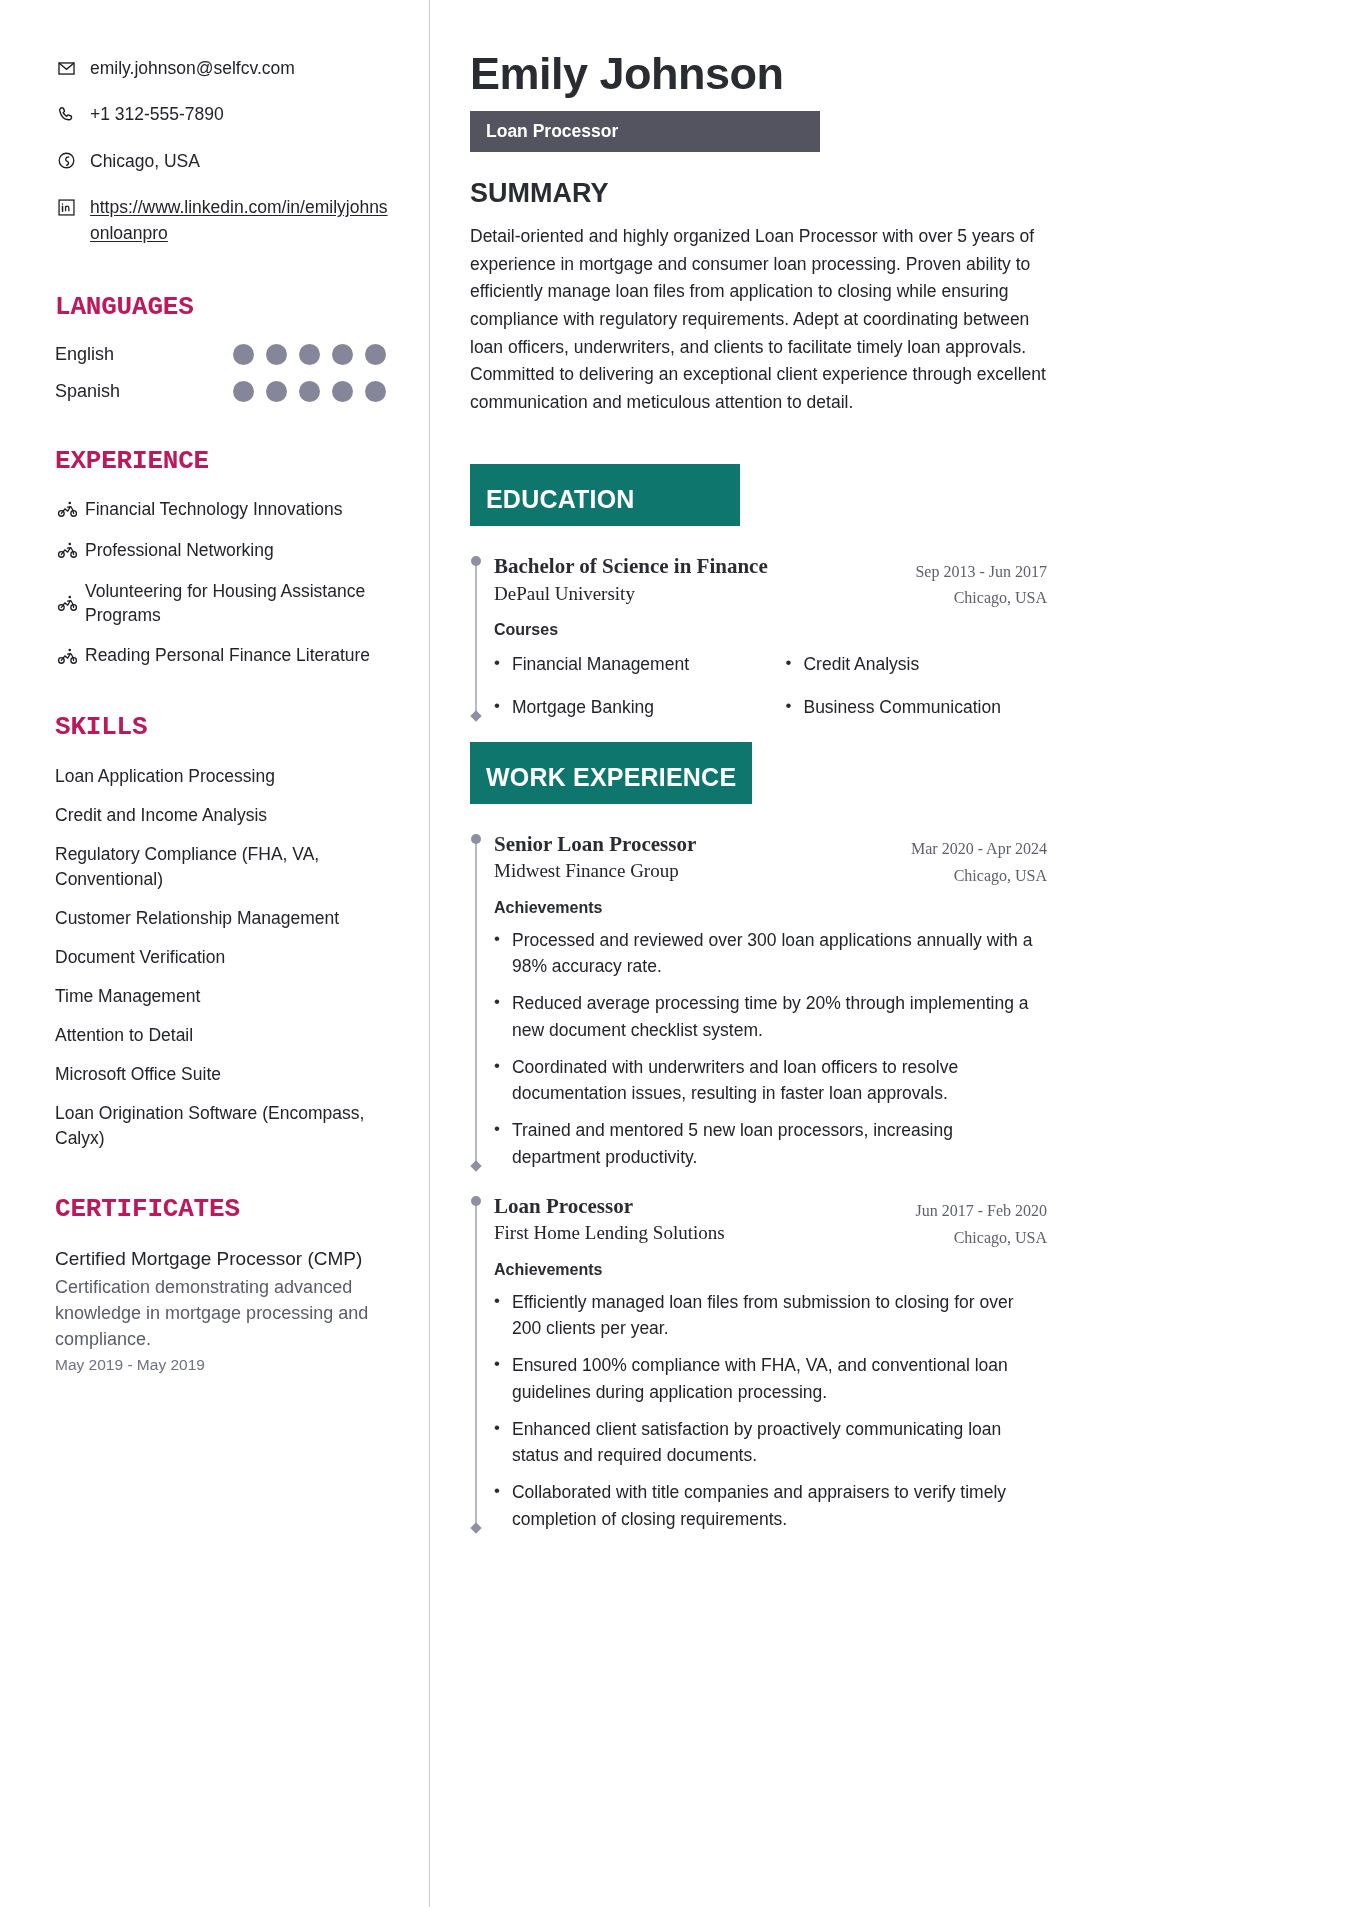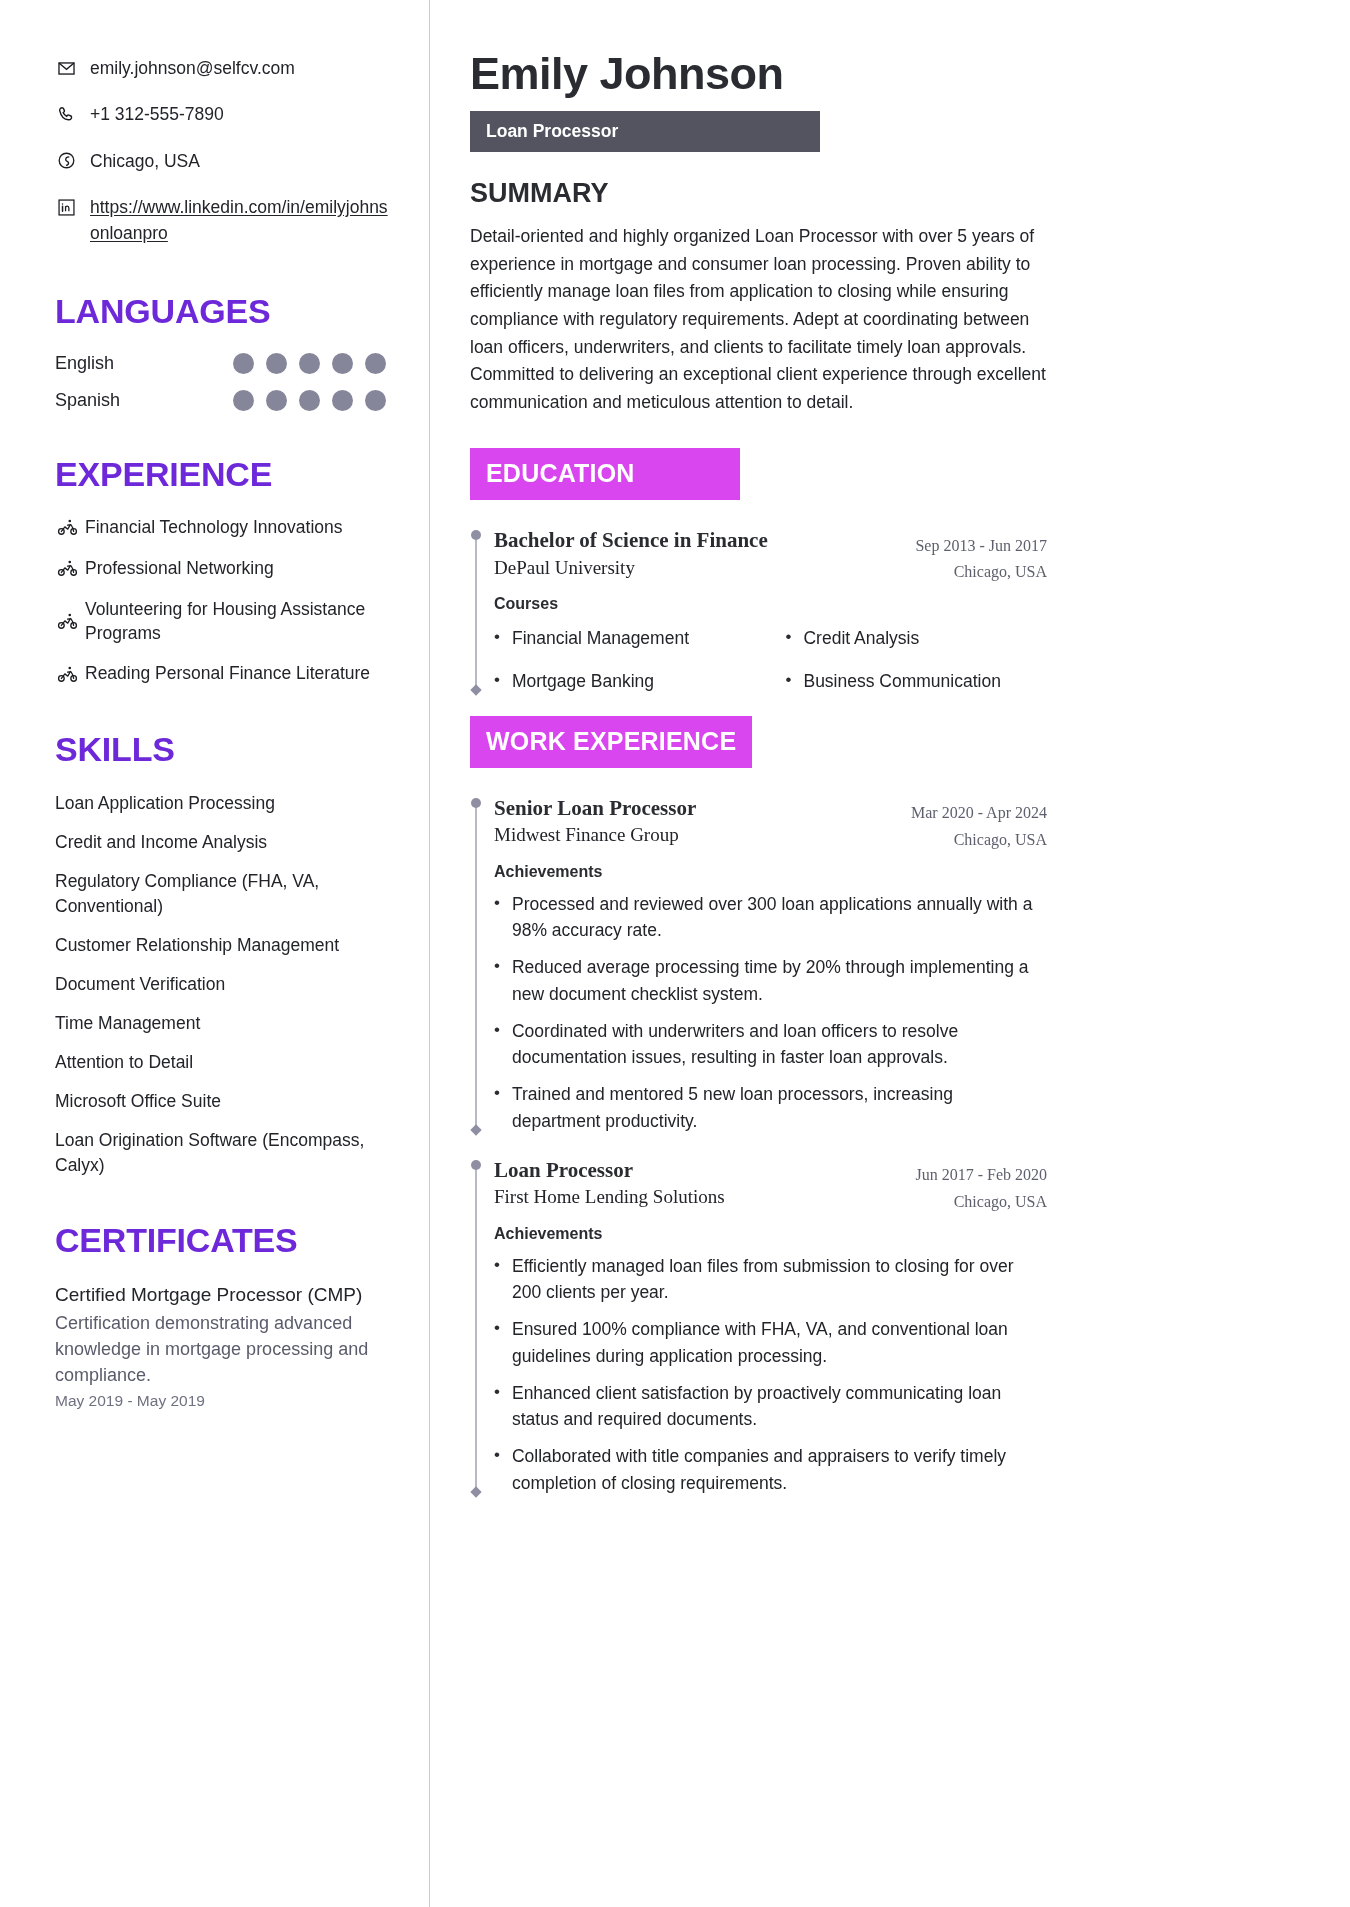--- a/index.html
+++ b/index.html
@@ -44,25 +44,26 @@
     margin-top: 1px;
   }
   .contact-row .ci svg { display: block; }
   .contact-text { word-break: break-all; }
   .contact-text.link {
     text-decoration: underline;
     text-underline-offset: 2px;
   }
 
   .side-h {
-    font-size: 34px;
+    font-size: 26px;
     font-weight: 700;
     letter-spacing: -0.2px;
-    color: #6d28d9;
+    color: #be185d;
     margin-bottom: 22px;
+    font-family: Liberation Mono, monospace;
   }
   .side-block { margin-bottom: 44px; }
 
   
   .lang-row {
     display: flex;
     align-items: center;
     justify-content: space-between;
     margin-bottom: 16px;
   }
@@ -144,30 +145,30 @@
   .summary-h {
     font-size: 27px;
     font-weight: 700;
     color: #2b2c31;
     margin-bottom: 14px;
   }
   .summary-body {
     font-size: 17.5px;
     line-height: 1.58;
     color: #23242a;
-    margin-bottom: 32px;
+    margin-bottom: 48px;
     max-width: 670px;
   }
   .band {
-    background: #d946ef;
+    background: #0f766e;
     color: #fff;
     font-size: 25px;
     font-weight: 700;
     letter-spacing: 0.2px;
-    padding: 11px 16px 12px;
+    padding: 21px 16px 12px;
     display: inline-block;
     min-width: 270px;
     margin-bottom: 26px;
   }
   .band.wide { min-width: 270px; }
 
   
   .entry {
     position: relative;
     padding-left: 24px;

